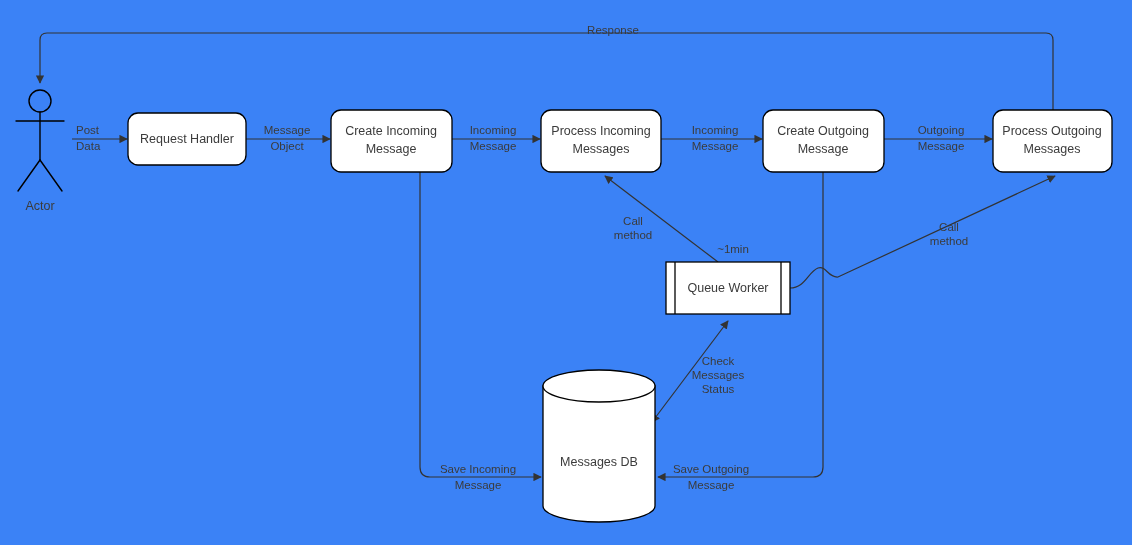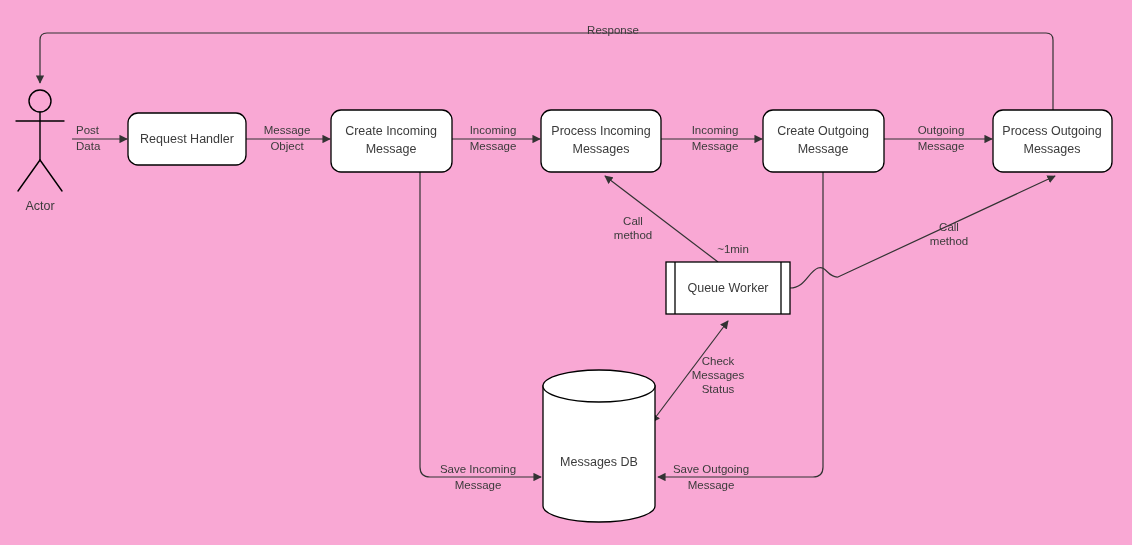--- a/index.html
+++ b/index.html
@@ -10,21 +10,21 @@
   body {
     width: 1132px;
     height: 545px;
     font-family: "Liberation Sans", sans-serif;
     overflow: hidden;
   }
   #diagram-root {
     position: relative;
     width: 1132px;
     height: 545px;
-    background: #f9a8d4;
+    background: #3b82f6;
   }
   svg#diagram-svg {
     position: absolute;
     top: 0;
     left: 0;
     width: 1132px;
     height: 545px;
   }
   .node-shape {
     fill: #ffffff;

